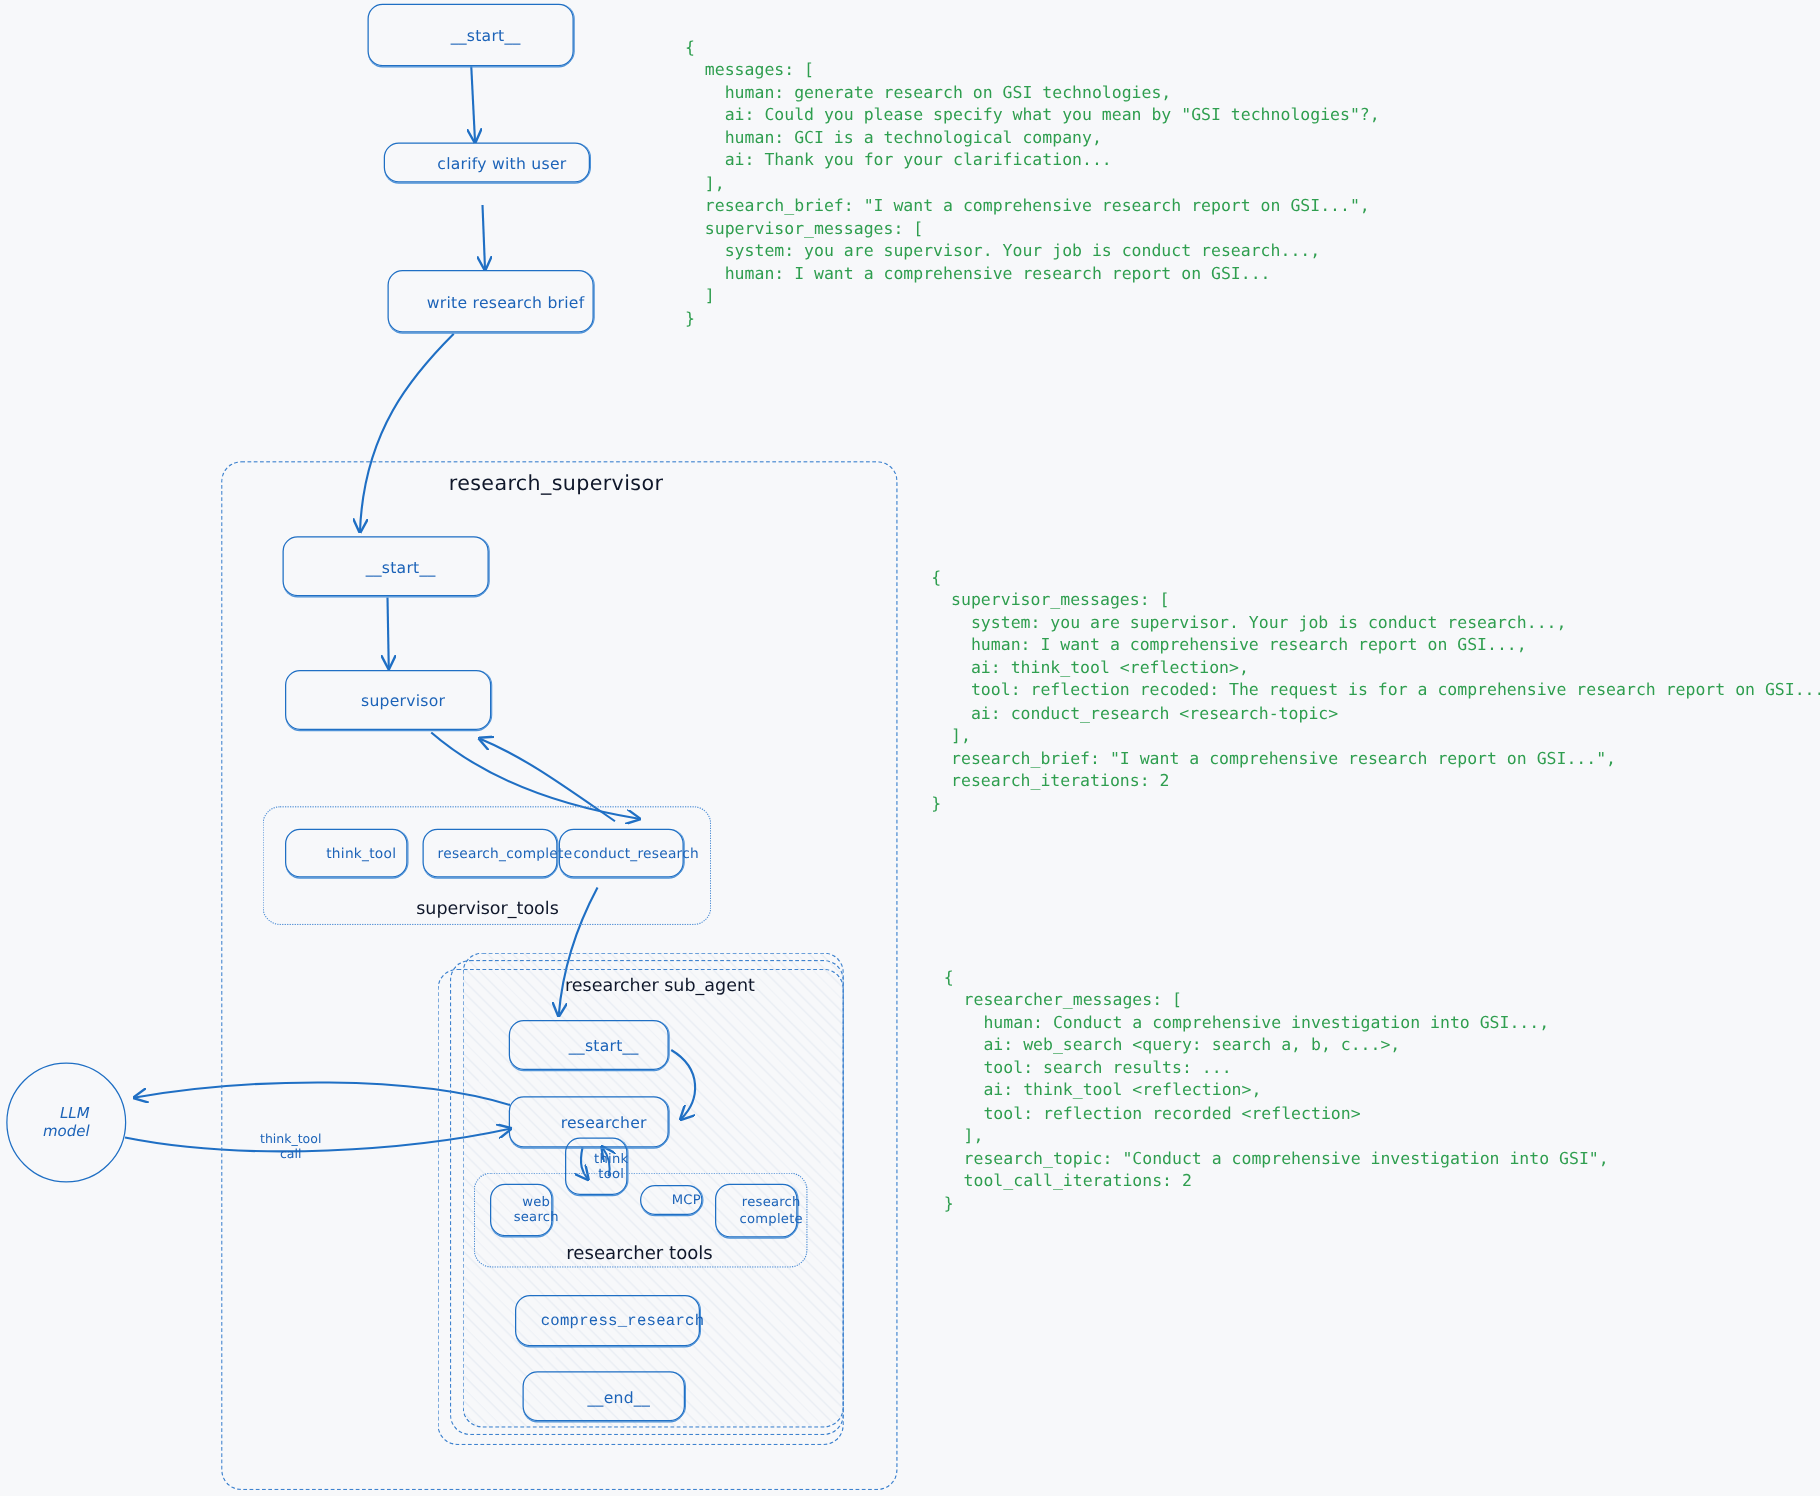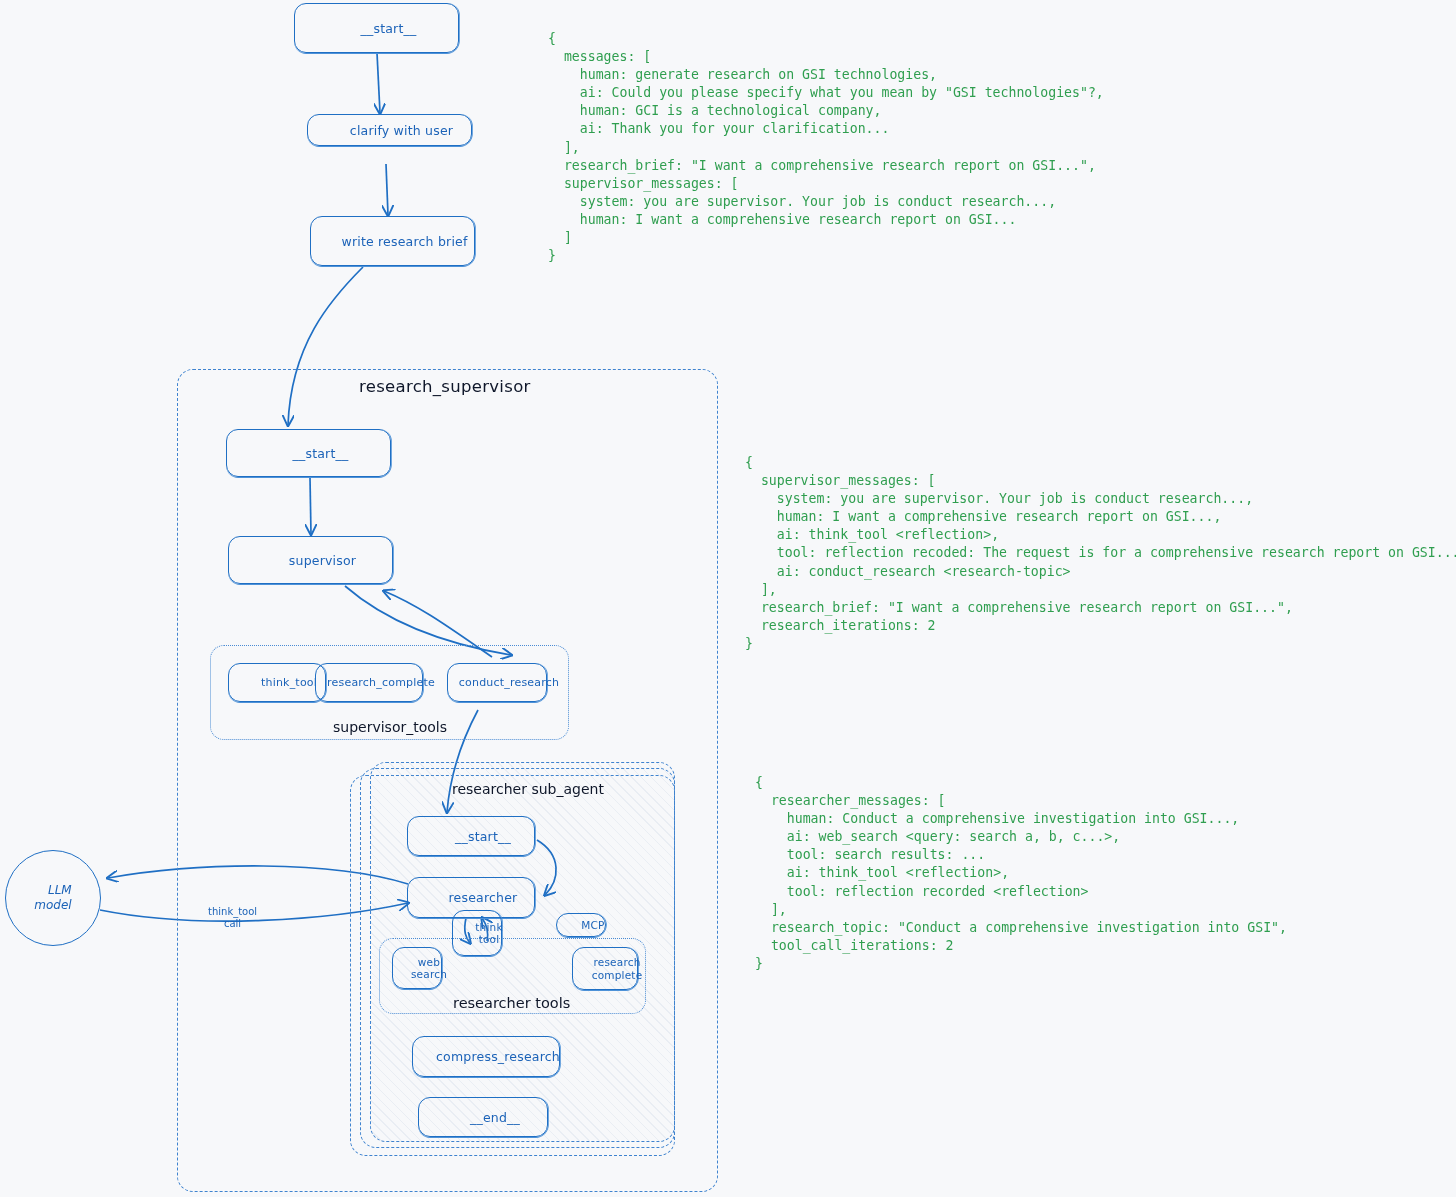--- a/index.html
+++ b/index.html
@@ -168,21 +168,21 @@
 
 <div class="node" style="left:228px;top:536px;width:165px;height:48px;">
   <span>supervisor</span>
 </div>
 
 <div class="dotbox" style="left:210px;top:645px;width:359px;height:95px;"></div>
 
 <div class="node small" style="left:228px;top:663px;width:98px;height:39px;">
   <span>think_tool</span>
 </div>
-<div class="node small" style="left:315px;top:663px;width:108px;height:39px;border-radius:12px;">
+<div class="node small" style="left:338px;top:663px;width:108px;height:39px;border-radius:12px;">
   <span>research_complete</span>
 </div>
 <div class="node small" style="left:447px;top:663px;width:100px;height:39px;justify-content:center;">
   <span>conduct_research</span>
 </div>
 
 <div class="grouplabel" id="lbl-supervisor-tools" style="left:333px;top:719px;">supervisor_tools</div>
 
 <div class="dashbox" style="left:350px;top:775px;width:325px;height:381px;"></div>
 <div class="dashbox" style="left:360px;top:768px;width:315px;height:380px;"></div>
@@ -207,36 +207,36 @@
   </span>
 </div>
 
 <div class="node tiny" style="left:452px;top:910px;width:50px;height:46px;">
   <span>
     <span>think</span><br>
     <span>tool</span>
   </span>
 </div>
 
-<div class="node tiny" style="left:512px;top:913px;width:50px;height:24px;margin-left:44px;">
+<div class="node tiny" style="left:512px;top:948px;width:50px;height:24px;">
   <span>
     <span>MCP</span>
   </span>
 </div>
 
 <div class="node tiny" style="left:572px;top:947px;width:66px;height:43px;">
   <span>
     <span>research</span><br>
     <span>complete</span>
   </span>
 </div>
 
 <div class="grouplabel" id="lbl-researcher-tools" style="left:453px;top:995px;">researcher tools</div>
 
-<div class="node" style="left:412px;top:1036px;width:148px;height:41px;">
+<div class="node" style="left:412px;top:1036px;width:148px;height:41px;font-family:Liberation Mono, monospace;">
   <span>compress_research</span>
 </div>
 
 <div class="node" style="left:418px;top:1097px;width:130px;height:40px;">
   <span>__end__</span>
 </div>
 
 <div class="code" id="code1">{
   messages: [
     human: generate research on GSI technologies,

